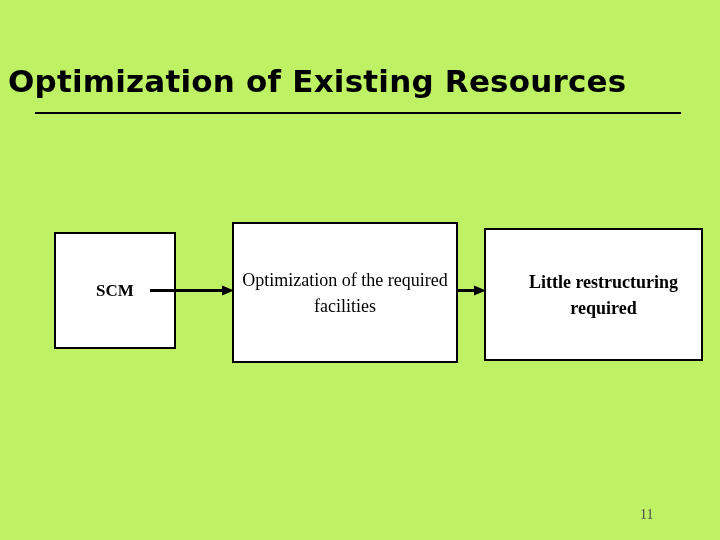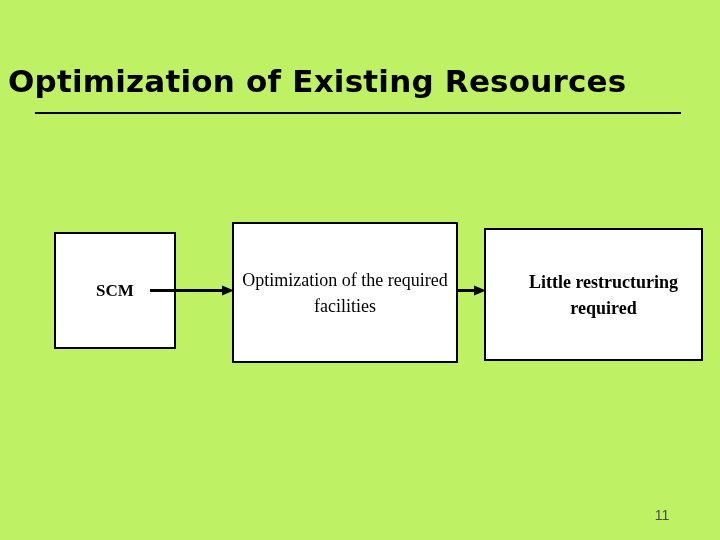--- a/index.html
+++ b/index.html
@@ -124,22 +124,22 @@
     top: 285px;
     width: 30px;
   }
 
   
   #page-number {
     position: absolute;
     left: 640px;
     top: 506px;
     width: 44px;
-    text-align: center;
-    font-family: Liberation Sans, sans-serif;
+    text-align: left;
+    font-family: Liberation Serif, serif;
     font-size: 14px;
     line-height: 18px;
     color: #4a4a4a;
   }
 </style>
 </head>
 <body>
 
 <div id="slide">
 

